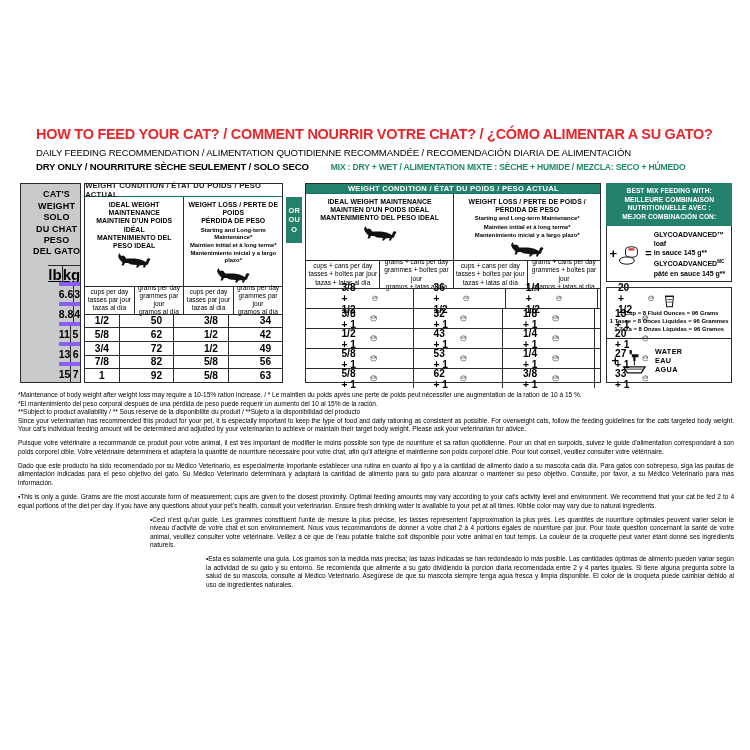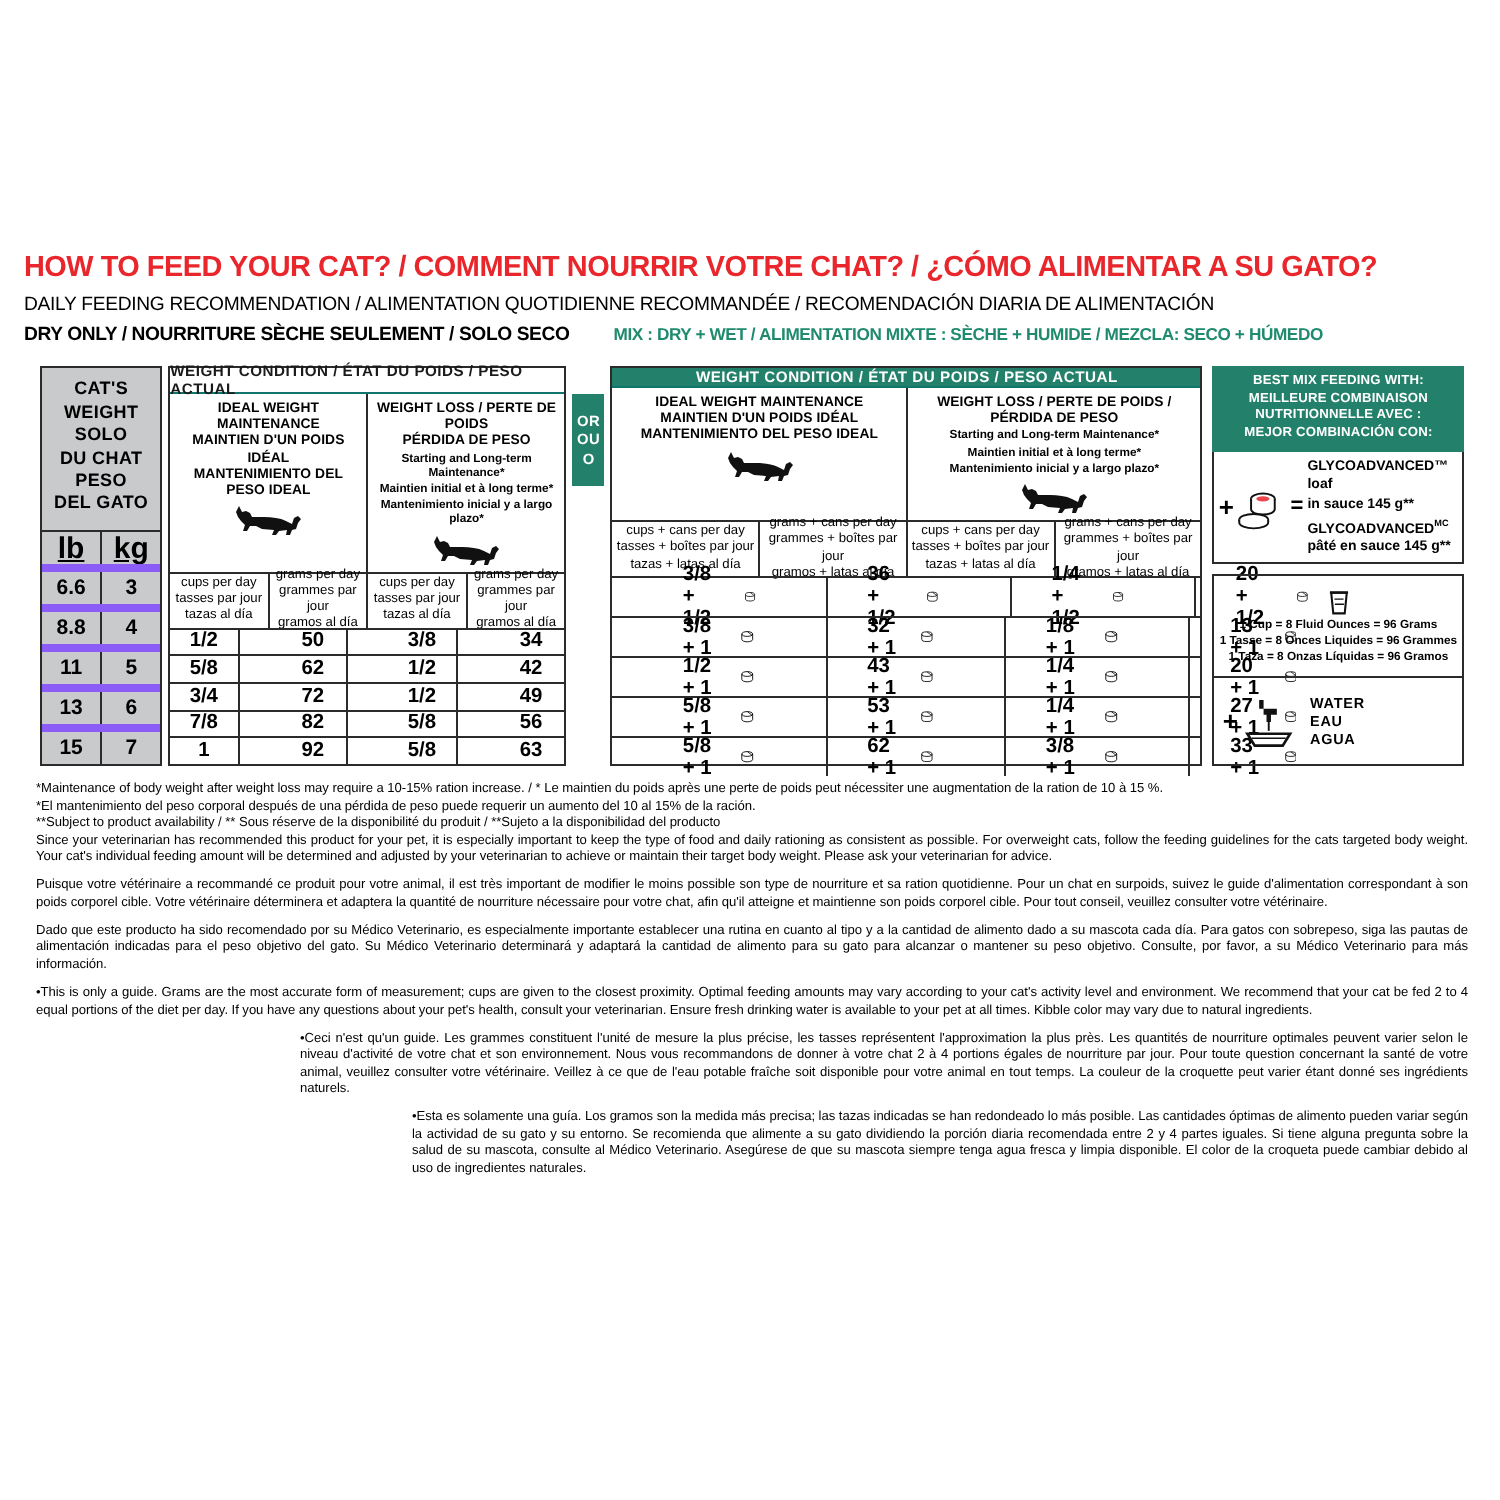--- a/index.html
+++ b/index.html
@@ -6,21 +6,21 @@
   html, body {
     width: 750px; height: 750px;
     background: #ffffff;
     font-family: "Liberation Sans", sans-serif;
     color: #000;
     overflow: hidden;
   }
   #root { position: relative; width: 750px; height: 750px; padding: 0; }
 
   
-  .titles { position: absolute; left: 12px; top: 126px; width: 712px; }
+  .titles { position: absolute; left: 36px; top: 126px; width: 712px; }
   .main-title {
     color: #e8262b;
     font-weight: bold;
     font-size: 14.6px;
     letter-spacing: -0.25px;
     white-space: nowrap;
     line-height: 17px;
     transform: scaleX(0.99);
     transform-origin: left center;
   }
@@ -45,21 +45,21 @@
   .table-wrap {
     position: absolute; left: 20px; top: 183px; width: 712px; height: 200px;
   }
   .tbl { display: flex; height: 100%; align-items: stretch; }
 
   
   .colweight {
     width: 68px;
     border: 1px solid #2b2b2b;
     background: #c9cacb;
-    display: flex; flex-direction: column;
+    display: flex; flex-direction: column; align-items: flex-end;
   }
   .cw-title {
     flex: 1 1 auto;
     display: flex; flex-direction: column;
     align-items: center; justify-content: center;
     font-size: 9px; font-weight: bold; line-height: 11.4px;
     text-align: center; letter-spacing: 0.2px;
     padding-bottom: 2px;
   }
   .cw-units { display: flex; height: 17px; border-top: 1px solid #2b2b2b; }

